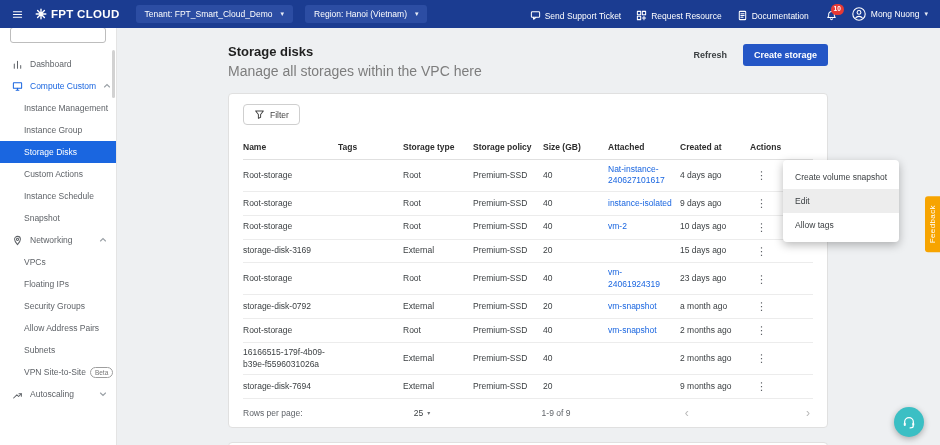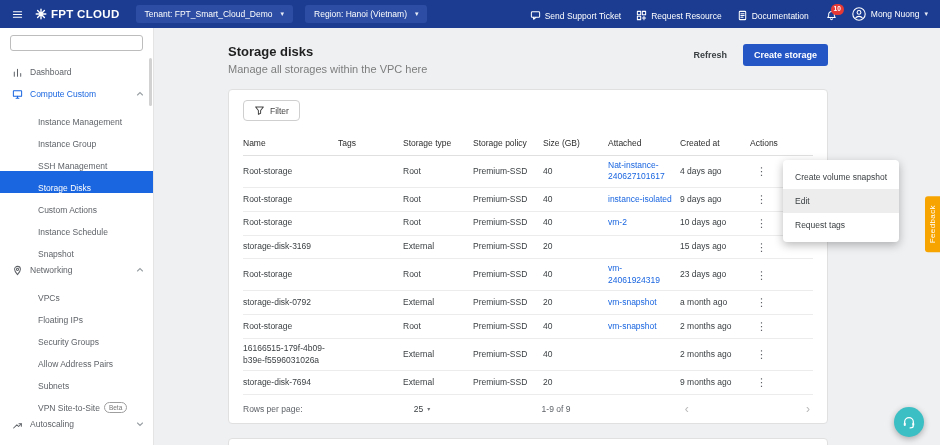--- a/index.html
+++ b/index.html
@@ -14,47 +14,47 @@
   .caret{font-size:7px;opacity:.9}
   .topbar-right{margin-left:auto;display:flex;align-items:flex-end;gap:15px}
   .topbar-link{display:flex;align-items:center;gap:4px;font-size:8.5px;cursor:pointer;white-space:nowrap}
   .icon{display:inline-flex;align-items:center;justify-content:center}
   .icon svg{display:block}
   .bell{position:relative;cursor:pointer;margin-left:2px}
   .badge{position:absolute;top:-6px;right:-7px;background:#e53935;color:#fff;font-size:6.5px;line-height:1;padding:2px 3px;border-radius:7px;font-weight:bold}
   .user{display:flex;align-items:center;gap:5px;font-size:8.5px;cursor:pointer;white-space:nowrap}
 
   
-  .sidebar{position:absolute;top:28px;left:0;bottom:0;width:154px;background:#fff;border-right:1px solid #e4e4e4;z-index:20}
+  .sidebar{position:absolute;top:20px;left:0;bottom:0;width:117px;background:#fff;border-right:1px solid #e4e4e4;z-index:20}
   .side-topbox{margin:7px 10px 10px;height:16px;border:1px solid #bdbdbd;border-radius:3px;cursor:pointer}
   .side-item{display:flex;align-items:center;gap:7px;height:22px;padding:0 9px 0 12px;font-size:8.5px;color:#5f6368;cursor:pointer}
   .side-item .side-label{flex:1;white-space:nowrap}
   .side-item.group-active{color:#1a66e0}
-  .side-child{display:flex;align-items:flex-end;height:22px;padding-left:38px;font-size:8.5px;color:#5f6368;cursor:pointer;white-space:nowrap}
+  .side-child{display:flex;align-items:center;height:22px;padding-left:24px;font-size:8.5px;color:#5f6368;cursor:pointer;white-space:nowrap}
   .side-child.child-active{background:#1a66e0;color:#fff}
   .beta-badge{margin-left:4px;border:1px solid #9e9e9e;color:#757575;font-size:6.5px;padding:1px 4px;border-radius:7px}
   .chev{margin-left:auto;color:#9aa0a6;display:inline-flex}
   .scroll-thumb{position:absolute;top:30px;right:1px;width:3px;height:48px;background:#d2d2d2;border-radius:2px}
 
   
   .main{position:absolute;left:130px;top:28px;right:0;bottom:0;overflow:hidden}
   .content{width:600px;margin-left:98px}
   .page-header{display:flex;justify-content:space-between;align-items:flex-start;margin-top:16px}
   .page-title{font-size:13px;font-weight:bold;color:#1f1f1f}
-  .page-subtitle{font-size:11px;color:#7d7d7d;margin-top:4px}
+  .page-subtitle{font-size:14px;color:#7d7d7d;margin-top:4px}
   .header-actions{display:flex;align-items:center;gap:10px}
   .btn-refresh{background:none;border:none;font-family:inherit;font-size:9px;font-weight:bold;color:#3c4043;cursor:pointer;padding:5px 6px}
   .btn-create{background:#2456c6;border:none;color:#fff;font-family:inherit;font-size:9px;font-weight:bold;padding:6px 11px;border-radius:3px;cursor:pointer}
   .card{background:#fff;border:1px solid #e0e0e0;border-radius:4px}
   .table-card{margin-top:14px;padding:10px 14px 0}
   .filter-btn{display:inline-flex;align-items:center;gap:5px;border:1px solid #cfcfcf;background:#fff;border-radius:4px;font-family:inherit;font-size:8.5px;color:#444;padding:4px 10px;cursor:pointer}
 
   .thead,.tr{display:grid;grid-template-columns:95px 65px 70px 70px 65px 72px 70px 65px}
   .thead{margin-top:12px;border-bottom:1px solid #e0e0e0}
-  .th{font-size:8.5px;font-weight:normal;color:#2d2d2d;padding:5px 6px 7px 0}
+  .th{font-size:8.5px;font-weight:bold;color:#2d2d2d;padding:5px 6px 7px 0}
   .tr{border-bottom:1px solid #ececec;align-items:center}
   .td{font-size:8.5px;color:#3c4043;padding:4px 6px 4px 0;word-break:break-word;line-height:1.35}
   .link{color:#1a66e0;cursor:pointer}
   .dots{font-size:11px;color:#5f6368;cursor:pointer;padding:0 6px}
   .tfoot{display:flex;justify-content:space-between;align-items:center;gap:16px;font-size:8.5px;color:#5f6368;padding:8px 0}
   .rpp{display:inline-flex;align-items:center;gap:4px;cursor:pointer;color:#3c4043}
   .rpp .caret{font-size:6px;color:#5f6368}
   .pg{font-size:12px;color:#b8b8b8;cursor:default;padding:0 3px;line-height:1}
 
   .bottom-card{margin-top:14px;padding:12px 14px;height:60px}
@@ -172,23 +172,20 @@
               <path d="M1.5 5l2.5-2.5L6.5 5"></path>
             </svg>
           </span>
         </div>
         <div class="side-child">
           <span>Instance Management</span>
         </div>
         <div class="side-child">
           <span>Instance Group</span>
         </div>
-        <div class="side-child">
-          <span>SSH Management</span>
-        </div>
         <div class="side-child child-active">
           <span>Storage Disks</span>
         </div>
         <div class="side-child">
           <span>Custom Actions</span>
         </div>
         <div class="side-child">
           <span>Instance Schedule</span>
         </div>
         <div class="side-child">
@@ -384,21 +381,21 @@
       <section class="card bottom-card">
         
         
       </section>
     </div>
   </main>
 
   <div class="context-menu" id="context-menu">
       <div class="menu-item">Create volume snapshot</div>
       <div class="menu-item hl">Edit</div>
-      <div class="menu-item">Request tags</div>
+      <div class="menu-item">Allow tags</div>
     </div>
 
   <div class="feedback-tab">Feedback</div>
 
   <div class="fab">
     <span class="icon">
         <svg width="16" height="16" viewBox="0 0 14 14" fill="none" stroke="#fff" stroke-width="1.1" stroke-linecap="round">
           <path d="M3.2 8.2V7a3.8 3.8 0 0 1 7.6 0v1.2"></path>
           <rect x="2.4" y="7.6" width="1.8" height="3" rx="0.9" fill="#fff" stroke="none"></rect>
           <rect x="9.8" y="7.6" width="1.8" height="3" rx="0.9" fill="#fff" stroke="none"></rect>

